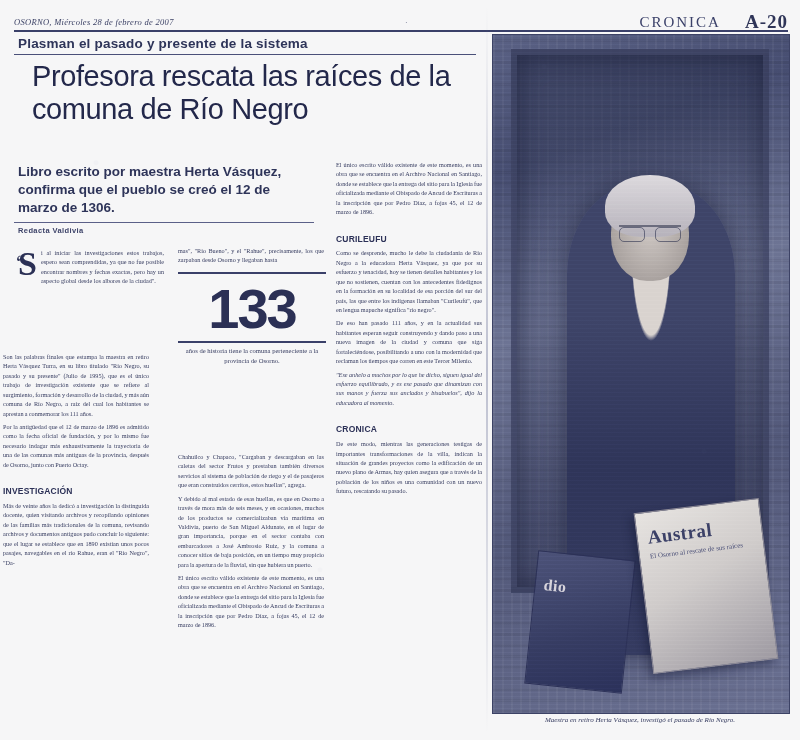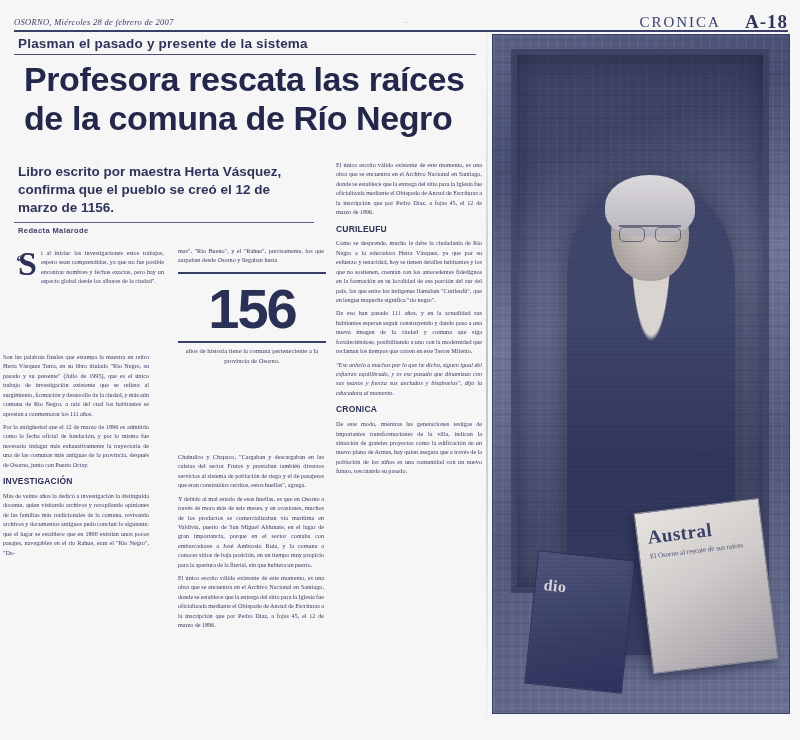--- a/index.html
+++ b/index.html
@@ -91,24 +91,24 @@
     letter-spacing: .2px;
   }
   .rule-kicker {
     position: absolute;
     left: 14px; top: 54px; width: 462px;
     height: 1px;
     background: #4a5079;
   }
   .headline {
     position: absolute;
-    left: 24px; top: 60px; width: 470px;
-    font-family: "Liberation Sans", sans-serif;
-    font-weight: bold;
-    font-size: 34px;
+    left: 32px; top: 60px; width: 470px;
+    font-family: "Liberation Sans", sans-serif;
+    font-weight: normal;
+    font-size: 29px;
     line-height: 1.14;
     color: #23284b;
     letter-spacing: -0.4px;
   }
   .subhead {
     position: absolute;
     left: 18px; top: 163px; width: 290px;
     font-family: "Liberation Sans", sans-serif;
     font-weight: bold;
     font-size: 13.5px;
@@ -139,21 +139,21 @@
     color: #363c60;
     word-spacing: -0.3px;
     filter: blur(0.25px);
   }
   .col p { margin: 0 0 4px 0; }
   .col .sect {
     font-family: "Liberation Sans", sans-serif;
     font-weight: bold;
     font-size: 8.5px;
     letter-spacing: .2px;
-    margin: 6px 0 3px 0;
+    margin: 16px 0 3px 0;
     color: #2c3157;
   }
 
   #col1 { left: 3px;  top: 246px; width: 146px; }
   #col2 { left: 178px; top: 452px; width: 146px; }
   #col3 { left: 336px; top: 160px; width: 146px; }
 
   
   .dropcap-wrap {
     position: absolute;
@@ -336,51 +336,51 @@
 </head>
 <body>
 
 <div id="page">
   <div id="paper"></div>
 
   <div class="masthead">
     <div class="left">OSORNO, Miércoles 28 de febrero de 2007</div>
     <div class="mid">·</div>
     <div class="crn">CRONICA</div>
-    <div class="pg">A-18</div>
+    <div class="pg">A-20</div>
   </div>
   <div class="rule-top"></div>
 
   <div class="kicker">Plasman el pasado y presente de la sistema</div>
   <div class="rule-kicker"></div>
   <div class="headline">Profesora rescata las raíces de la comuna de Río Negro</div>
-  <div class="subhead">Libro escrito por maestra Herta Vásquez, confirma que el pueblo se creó el 12 de marzo de 1156.</div>
+  <div class="subhead">Libro escrito por maestra Herta Vásquez, confirma que el pueblo se creó el 12 de marzo de 1306.</div>
   <div class="rule-sub"></div>
-  <div class="byline">Redacta Malarode</div>
+  <div class="byline">Redacta Valdivia</div>
 
   <div class="quote-open">“</div>
   <div class="dropcap-wrap">
     <span class="dropcap">S</span>
     <span>i al iniciar las investigaciones estos trabajos, espero sean comprendidas, ya que no fue posible encontrar nombres y fechas exactas, pero hay un aspecto global desde los albores de la ciudad".</span>
   </div>
 
   <div class="col" id="col1" style="top:352px;">
     <p>Son las palabras finales que estampa la maestra en retiro Herta Vásquez Turra, en su libro titulado "Río Negro, su pasado y su presente" (Julio de 1995), que es el único trabajo de investigación existente que se refiere al surgimiento, formación y desarrollo de la ciudad, y más aún comuna de Río Negro, a raíz del cual los habitantes se aprestan a conmemorar los 111 años.</p>
     <p>Por la antigüedad que el 12 de marzo de 1896 es admitido como la fecha oficial de fundación, y por lo mismo fue necesario indagar más exhaustivamente la trayectoria de una de las comunas más antiguas de la provincia, después de Osorno, junto con Puerto Octay.</p>
     <div class="sect">INVESTIGACIÓN</div>
     <p>Más de veinte años la dedicó a investigación la distinguida docente, quien visitando archivos y recopilando opiniones de las familias más tradicionales de la comuna, revisando archivos y documentos antiguos pudo concluir lo siguiente: que el lugar se establece que en 1890 existían unos pocos pasajes, navegables en el río Rahue, eran el "Río Negro", "Da-</p>
   </div>
 
   <div id="col2top">
     <p style="margin:0;">mas", "Río Bueno", y el "Rahue", precisamente, los que zarpaban desde Osorno y llegaban hasta</p>
   </div>
 
   <div class="pull">
     <div class="rule-a"></div>
-    <div class="num">156</div>
+    <div class="num">133</div>
     <div class="rule-b"></div>
     <div class="cap">años de historia tiene la comuna perteneciente a la provincia de Osorno.</div>
   </div>
 
   <div class="col" id="col2">
     <p>Chahuilco y Chapaco, "Cargaban y descargaban en las caletas del sector Frutos y prestaban también diversos servicios al sistema de población de riego y el de pasajeros que eran construidos cerritos, estos huellas", agrega.</p>
     <p>Y debido al mal estado de esas huellas, es que en Osorno a través de mora más de seis meses, y en ocasiones, muchos de los productos se comercializaban vía marítima en Valdivia, puerto de San Miguel Aldunate, en el lugar de gran importancia, porque en el sector contaba con embarcadores a José Ambrosio Ruiz, y la comuna a conocer sitios de baja posición, en un tiempo muy propicio para la apertura de la fluvial, sin que hubiera un puerto.</p>
     <p>El único escrito válido existente de este momento, es una obra que se encuentra en el Archivo Nacional en Santiago, donde se establece que la entrega del sitio para la Iglesia fue oficializada mediante el Obispado de Ancud de Escrituras a la inscripción que por Pedro Díaz, a fojas 45, el 12 de marzo de 1896.</p>
   </div>
 
@@ -405,15 +405,16 @@
     <div class="glasses"></div>
     <div class="book2">
       <div class="b2t">dio</div>
     </div>
     <div class="book">
       <div class="bt1">Austral</div>
       <div class="bt2">El Osorno al rescate de sus raíces</div>
     </div>
     <div class="grain"></div>
   </div>
+  <div class="photo-caption">Maestra en retiro Herta Vásquez, investigó el pasado de Río Negro.</div>
 
   <div class="noise"></div>
 </div>
 
 </body></html>

